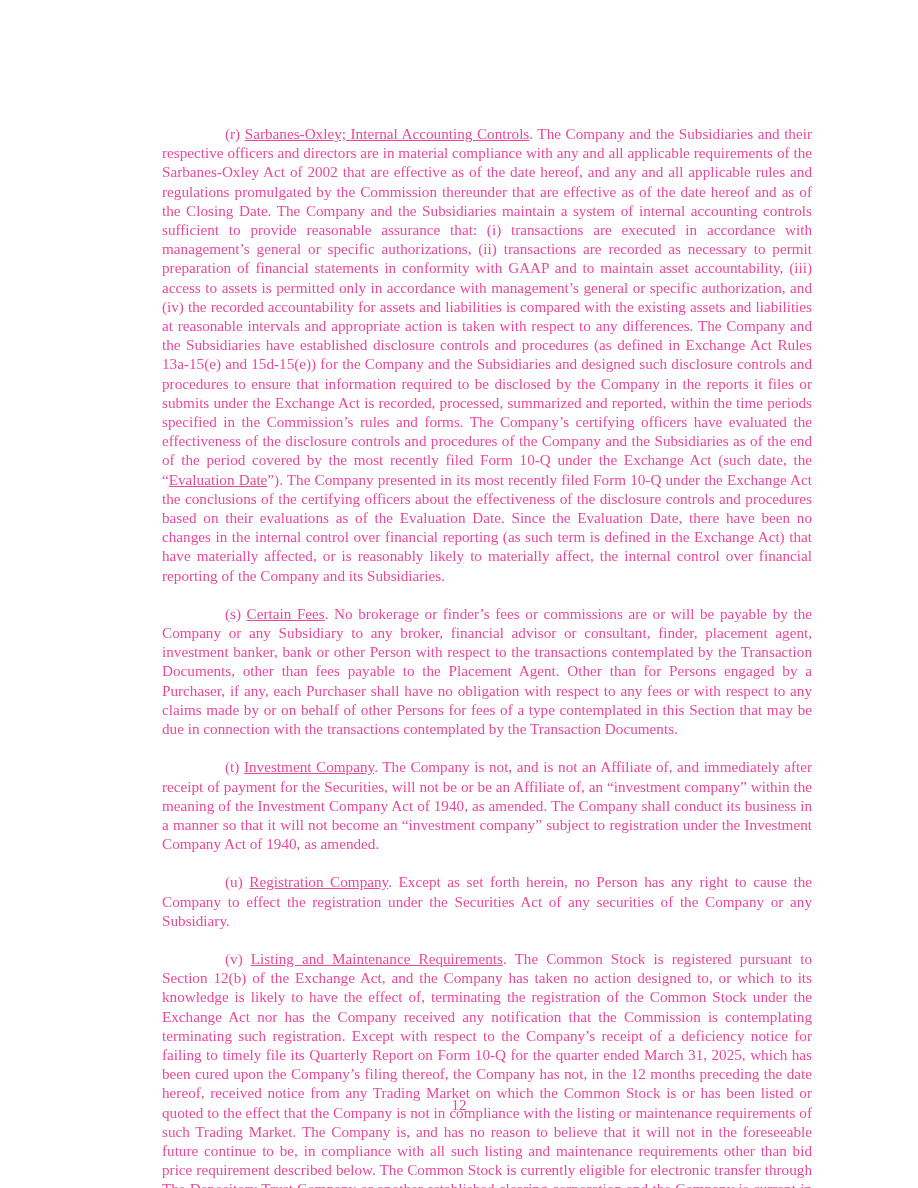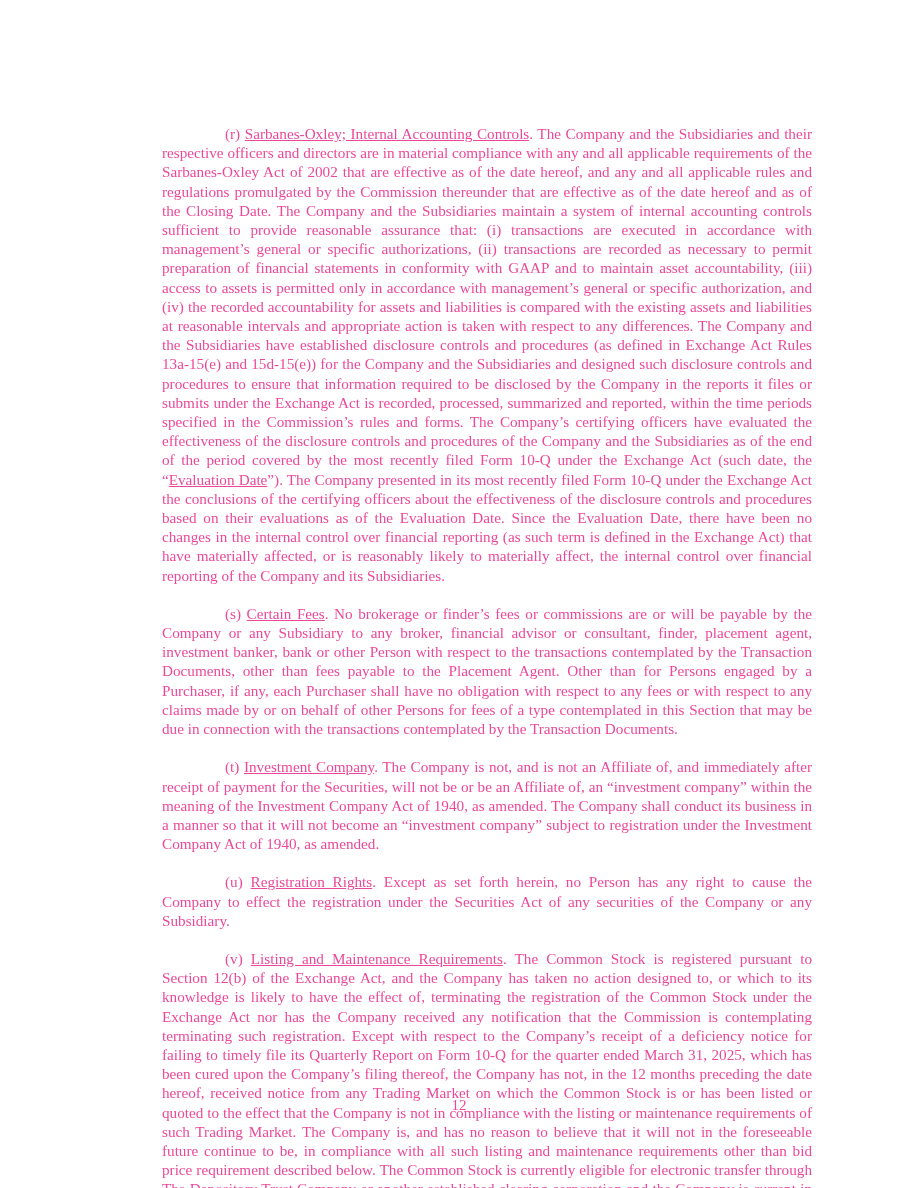--- a/index.html
+++ b/index.html
@@ -43,17 +43,17 @@
   }
 </style>
 </head>
 <body>
 
 <div class="page">
   <div class="content">
       <p class="para"><span>(r) </span><span class="u">Sarbanes-Oxley; Internal Accounting Controls</span><span>. The Company and the Subsidiaries and their respective officers and directors are in material compliance with any and all applicable requirements of the Sarbanes-Oxley Act of 2002 that are effective as of the date hereof, and any and all applicable rules and regulations promulgated by the Commission thereunder that are effective as of the date hereof and as of the Closing Date. The Company and the Subsidiaries maintain a system of internal accounting controls sufficient to provide reasonable assurance that: (i) transactions are executed in accordance with management’s general or specific authorizations, (ii) transactions are recorded as necessary to permit preparation of financial statements in conformity with GAAP and to maintain asset accountability, (iii) access to assets is permitted only in accordance with management’s general or specific authorization, and (iv) the recorded accountability for assets and liabilities is compared with the existing assets and liabilities at reasonable intervals and appropriate action is taken with respect to any differences. The Company and the Subsidiaries have established disclosure controls and procedures (as defined in Exchange Act Rules 13a-15(e) and 15d-15(e)) for the Company and the Subsidiaries and designed such disclosure controls and procedures to ensure that information required to be disclosed by the Company in the reports it files or submits under the Exchange Act is recorded, processed, summarized and reported, within the time periods specified in the Commission’s rules and forms. The Company’s certifying officers have evaluated the effectiveness of the disclosure controls and procedures of the Company and the Subsidiaries as of the end of the period covered by the most recently filed Form 10-Q under the Exchange Act (such date, the “</span><span class="u">Evaluation Date</span><span>”). The Company presented in its most recently filed Form 10-Q under the Exchange Act the conclusions of the certifying officers about the effectiveness of the disclosure controls and procedures based on their evaluations as of the Evaluation Date. Since the Evaluation Date, there have been no changes in the internal control over financial reporting (as such term is defined in the Exchange Act) that have materially affected, or is reasonably likely to materially affect, the internal control over financial reporting of the Company and its Subsidiaries.</span></p>
       <p class="para"><span>(s) </span><span class="u">Certain Fees</span><span>. No brokerage or finder’s fees or commissions are or will be payable by the Company or any Subsidiary to any broker, financial advisor or consultant, finder, placement agent, investment banker, bank or other Person with respect to the transactions contemplated by the Transaction Documents, other than fees payable to the Placement Agent. Other than for Persons engaged by a Purchaser, if any, each Purchaser shall have no obligation with respect to any fees or with respect to any claims made by or on behalf of other Persons for fees of a type contemplated in this Section that may be due in connection with the transactions contemplated by the Transaction Documents.</span></p>
       <p class="para"><span>(t) </span><span class="u">Investment Company</span><span>. The Company is not, and is not an Affiliate of, and immediately after receipt of payment for the Securities, will not be or be an Affiliate of, an “investment company” within the meaning of the Investment Company Act of 1940, as amended. The Company shall conduct its business in a manner so that it will not become an “investment company” subject to registration under the Investment Company Act of 1940, as amended.</span></p>
-      <p class="para"><span>(u) </span><span class="u">Registration Rights</span><span>. Except as set forth herein, no Person has any right to cause the Company to effect the registration under the Securities Act of any securities of the Company or any Subsidiary.</span></p>
+      <p class="para"><span>(u) </span><span class="u">Registration Company</span><span>. Except as set forth herein, no Person has any right to cause the Company to effect the registration under the Securities Act of any securities of the Company or any Subsidiary.</span></p>
       <p class="para"><span>(v) </span><span class="u">Listing and Maintenance Requirements</span><span>. The Common Stock is registered pursuant to Section 12(b) of the Exchange Act, and the Company has taken no action designed to, or which to its knowledge is likely to have the effect of, terminating the registration of the Common Stock under the Exchange Act nor has the Company received any notification that the Commission is contemplating terminating such registration. Except with respect to the Company’s receipt of a deficiency notice for failing to timely file its Quarterly Report on Form 10-Q for the quarter ended March 31, 2025, which has been cured upon the Company’s filing thereof, the Company has not, in the 12 months preceding the date hereof, received notice from any Trading Market on which the Common Stock is or has been listed or quoted to the effect that the Company is not in compliance with the listing or maintenance requirements of such Trading Market. The Company is, and has no reason to believe that it will not in the foreseeable future continue to be, in compliance with all such listing and maintenance requirements other than bid price requirement described below. The Common Stock is currently eligible for electronic transfer through The Depository Trust Company or another established clearing corporation and the Company is current in payment of the fees to</span></p>
     </div>
   <div class="page-number">12</div>
 </div>
 
 </body></html>

